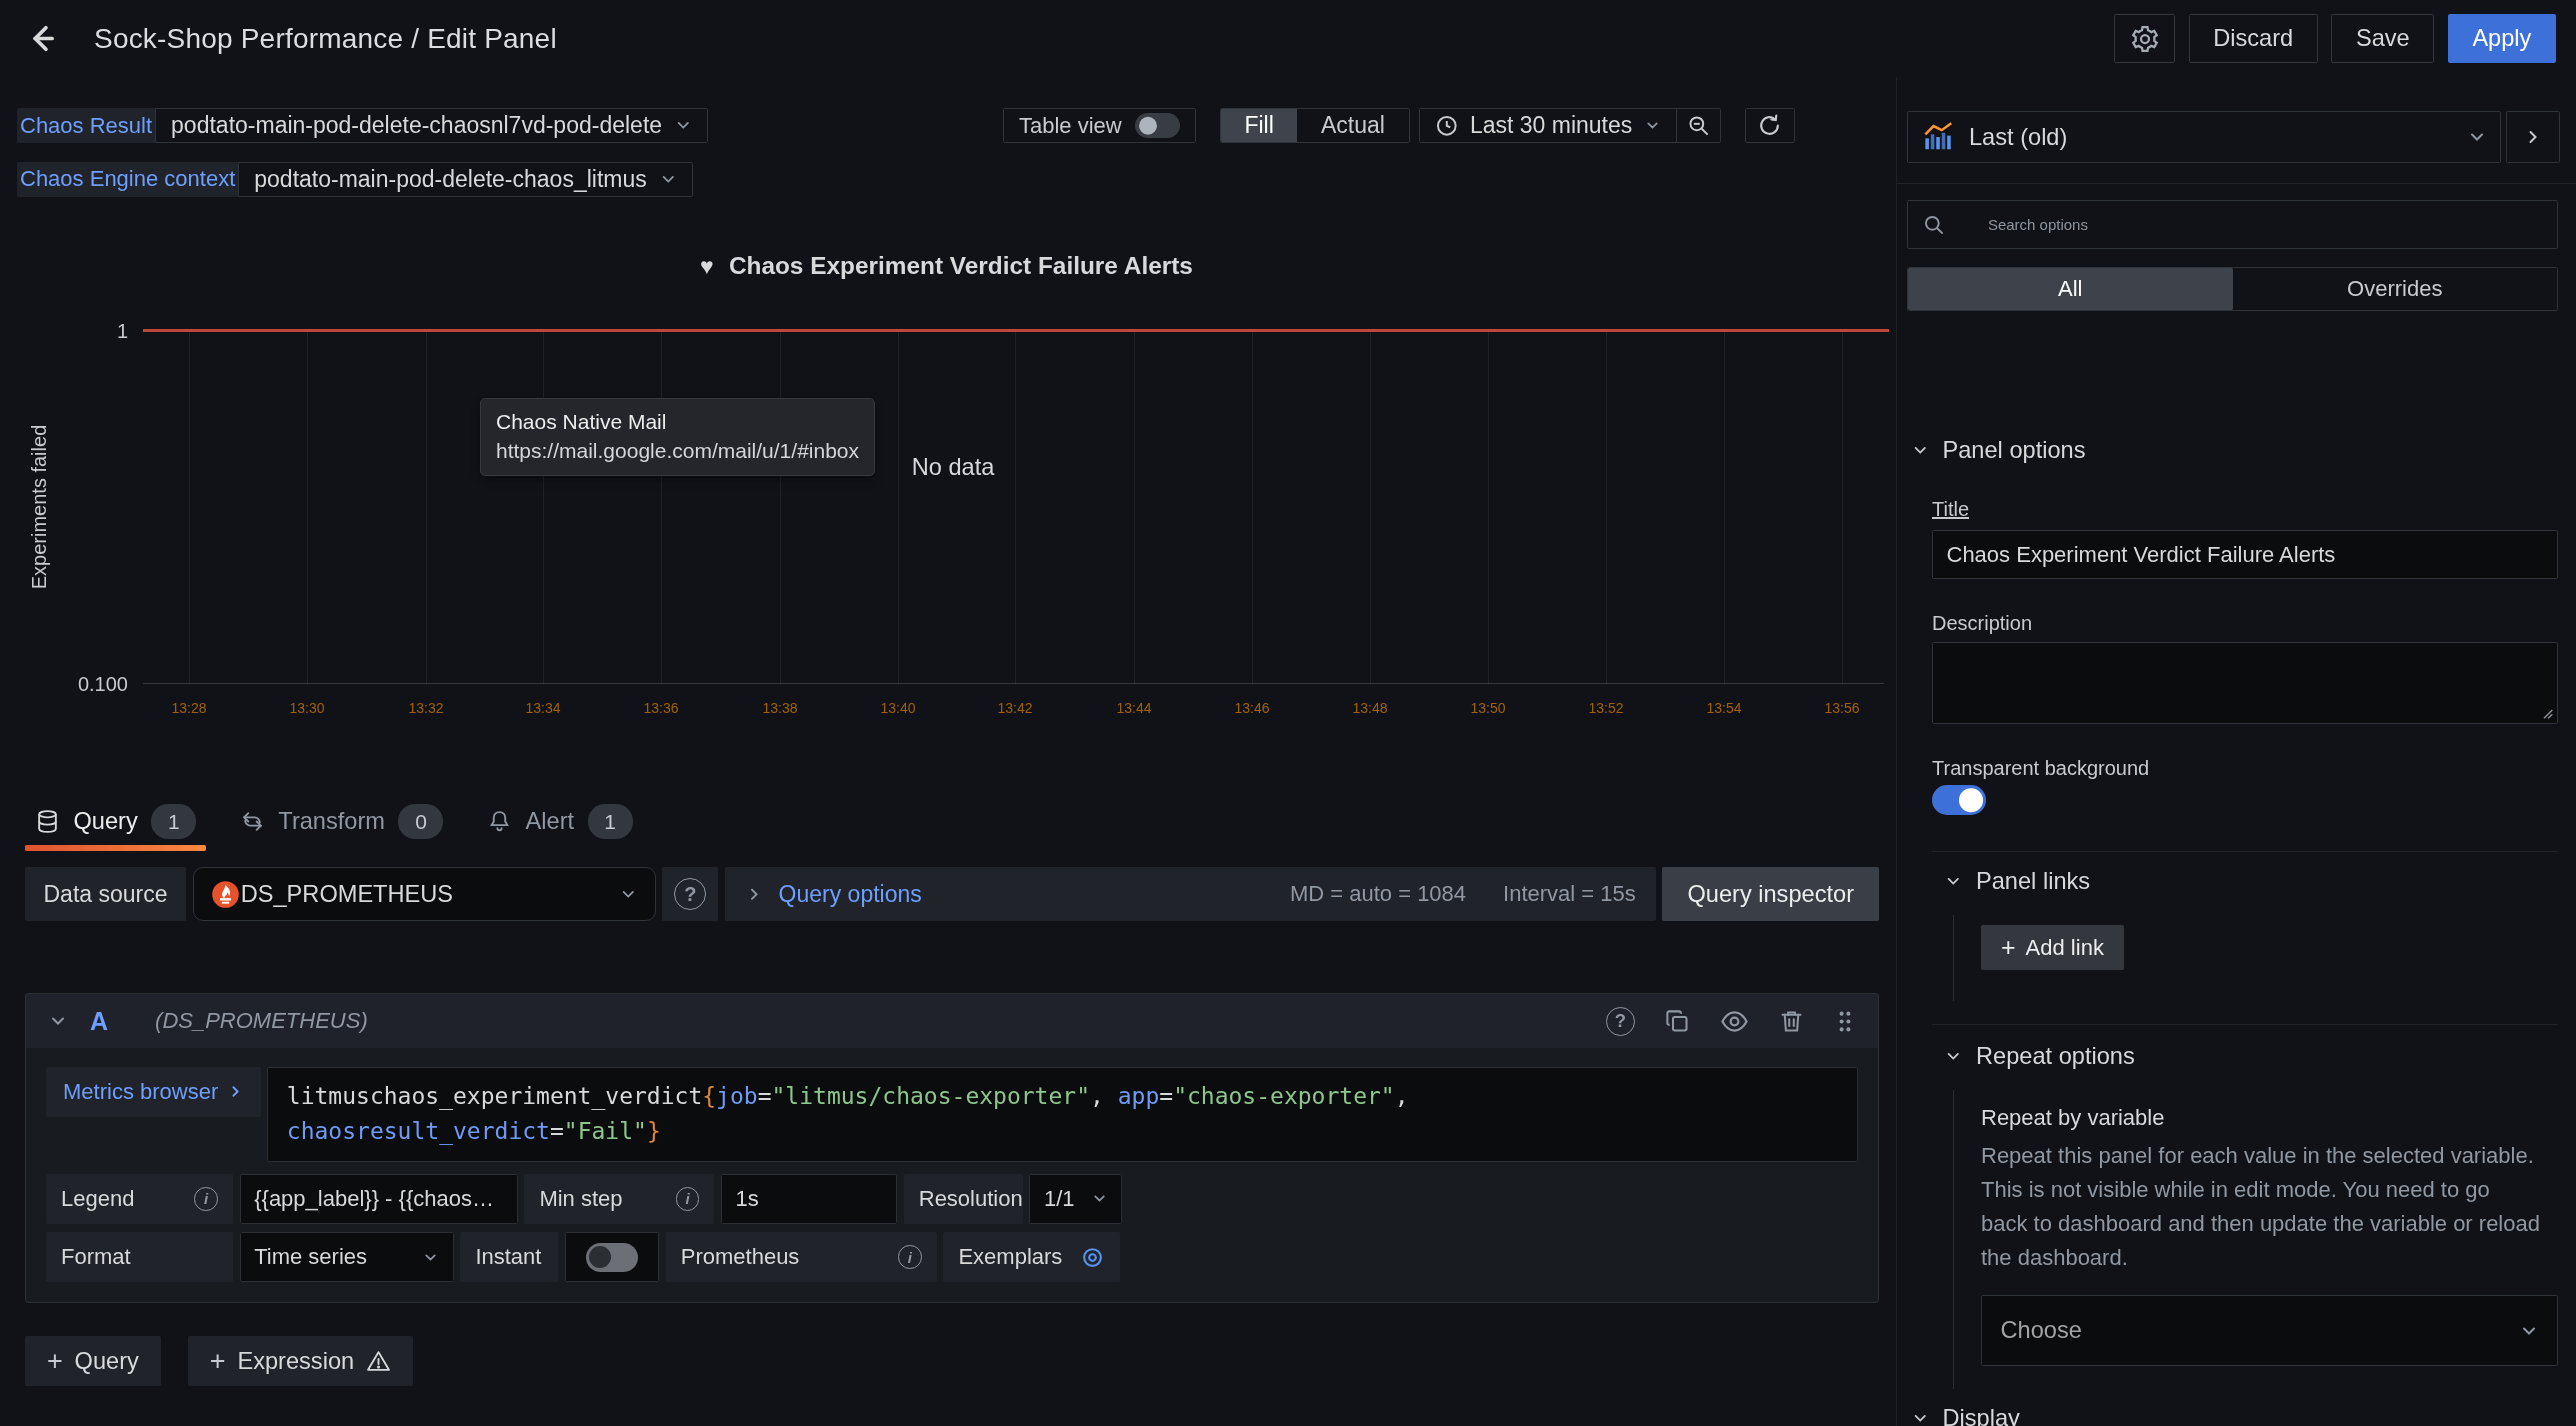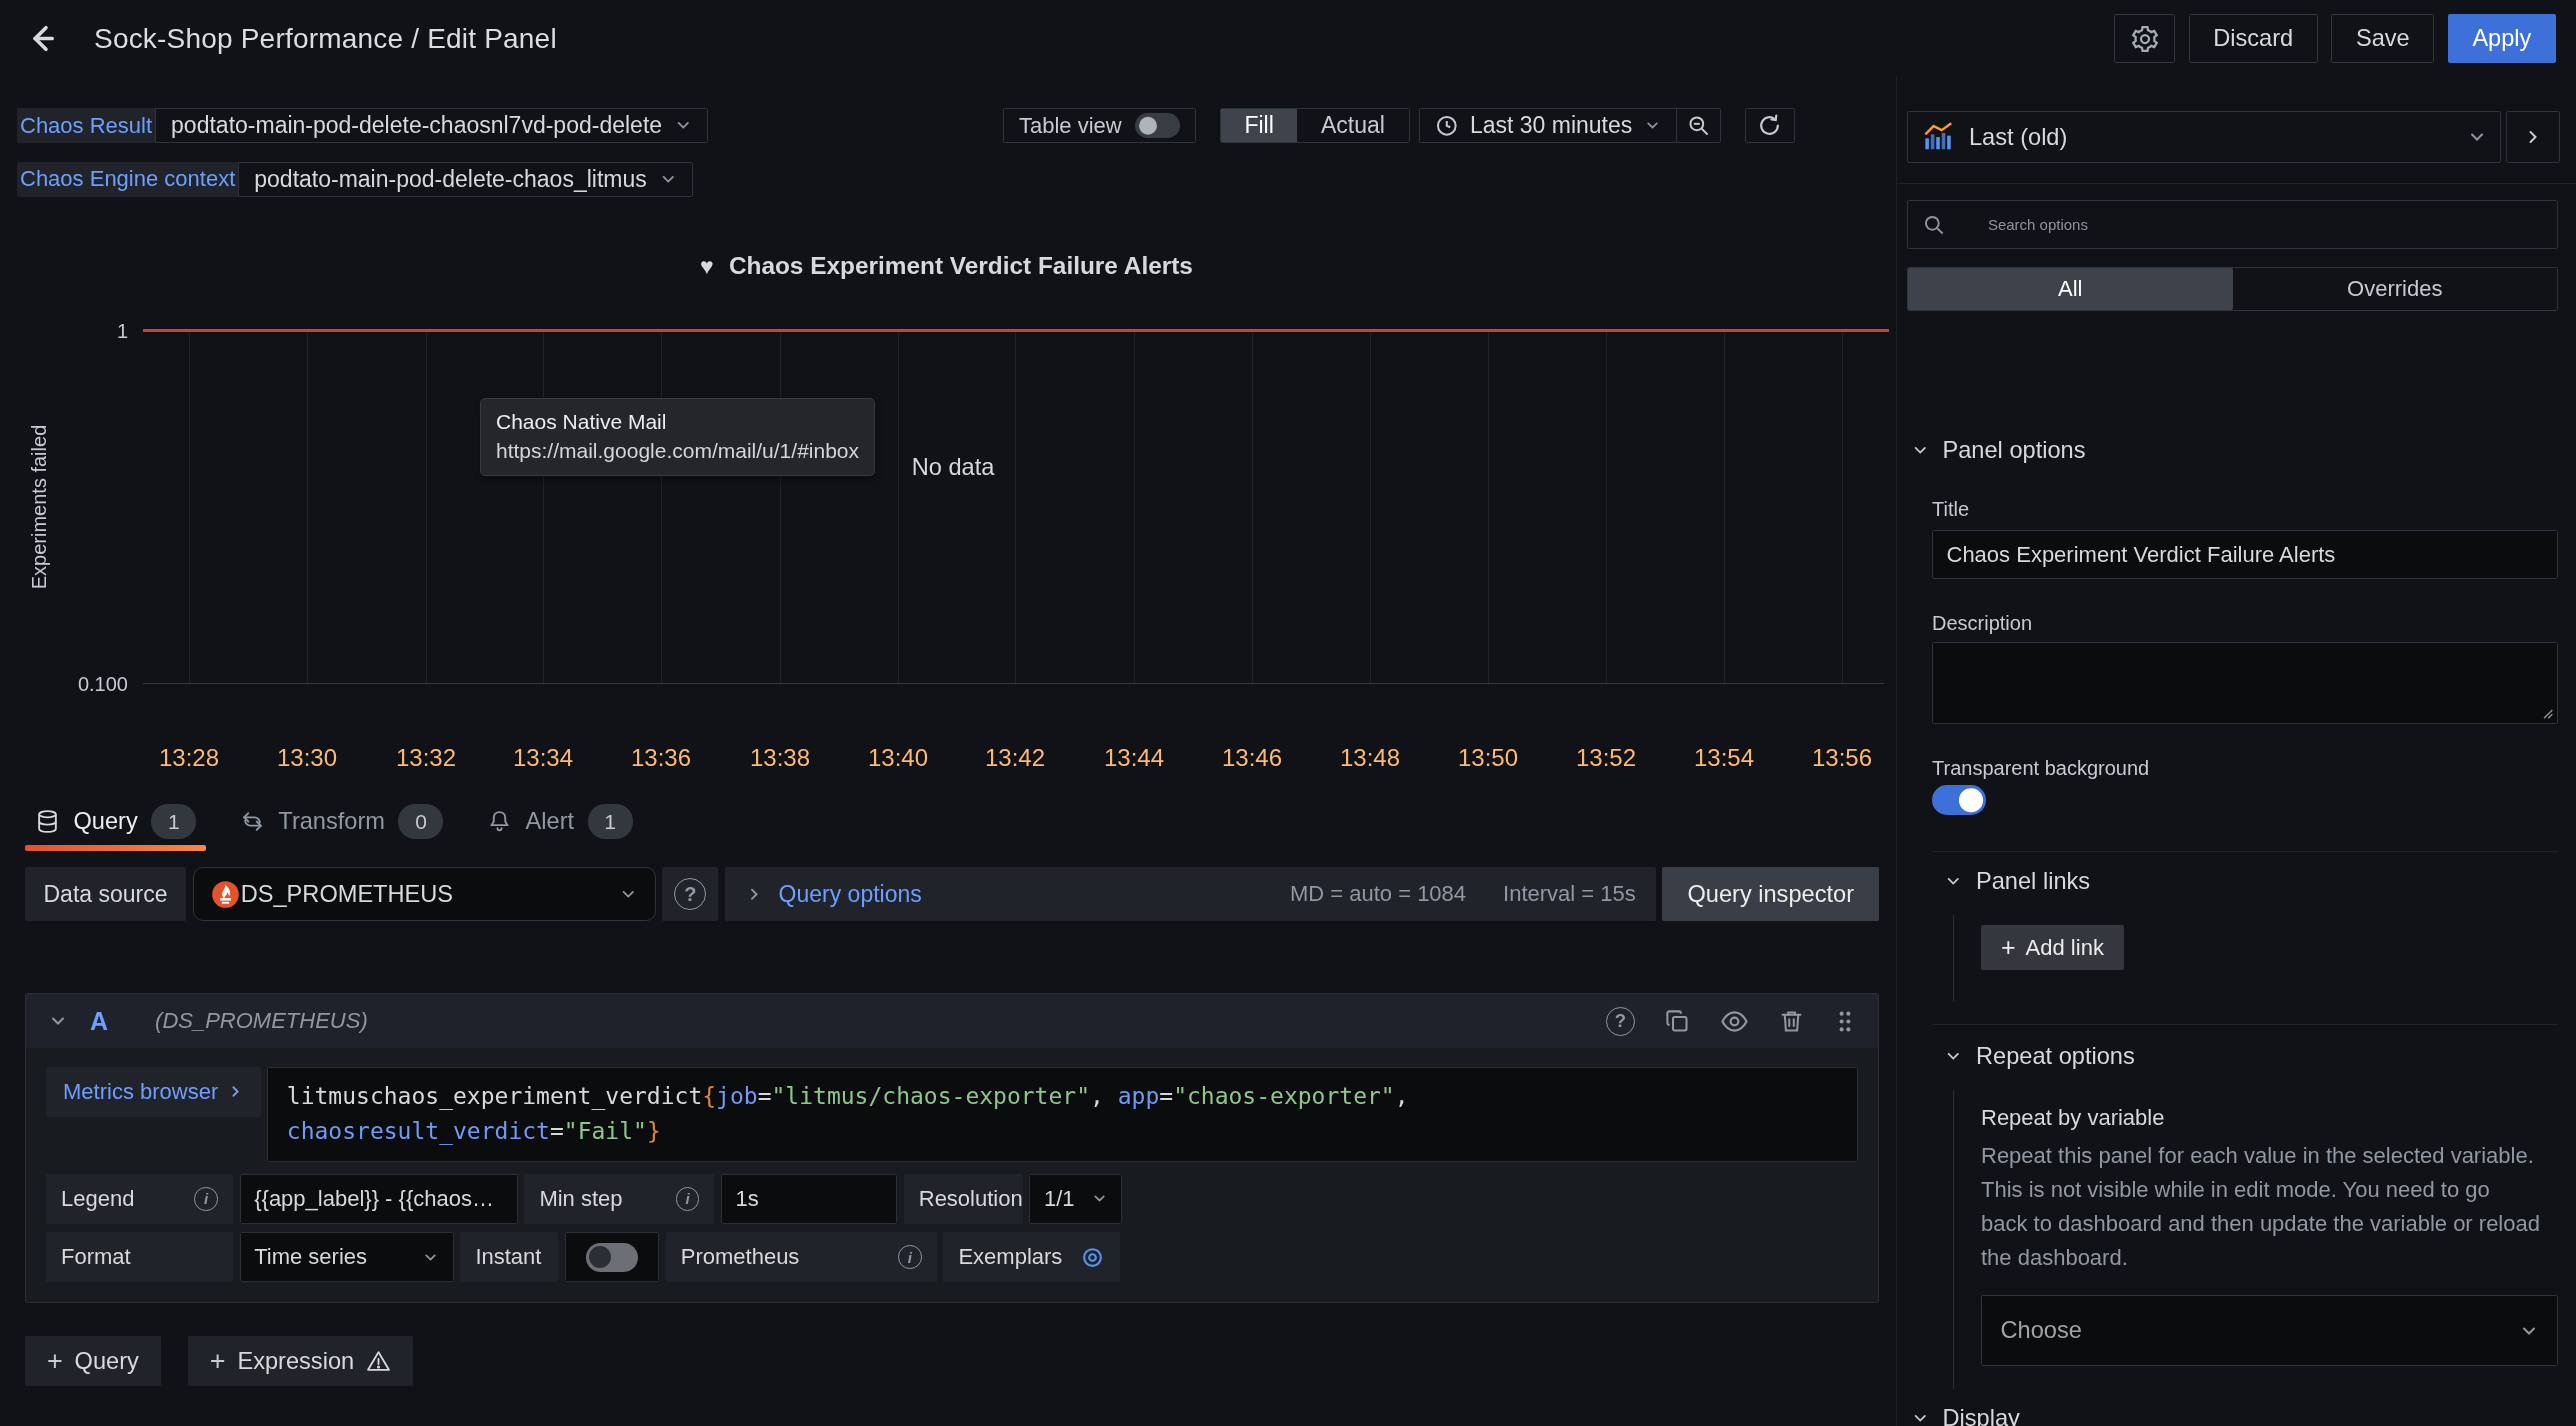--- a/index.html
+++ b/index.html
@@ -51,21 +51,21 @@
   .chart-title { position:absolute; top:252px; left:0; width:1893px; text-align:center;
                  font-size:24.4px; font-weight:600; color:#d8d9da; }
   .chart-title .heart { color:#d8d9da; font-size:23px; margin-right:8.4px; }
   .plot { position:absolute; left:143px; top:331px; width:1741px; height:353px; }
   .gline { position:absolute; top:0; bottom:0; width:0.8px; background:rgba(255,255,255,0.07); }
   .axis-bottom { position:absolute; left:0; right:0; bottom:0; height:0.8px; background:rgba(255,255,255,0.16); }
   .thline { position:absolute; left:0; right:-5px; top:-1.7px; height:2.5px; background:#c0453a; }
   .ytick { position:absolute; left:0; width:128px; text-align:right; font-size:20px; color:#c7cbd1; }
   .ylabel { position:absolute; left:39px; top:507px; transform:translate(-50%,-50%) rotate(-90deg);
             white-space:nowrap; font-size:20px; color:#c7cbd1; }
-  .xtick { position:absolute; top:700px; transform:translateX(-50%); font-size:24px; color:#fdba74;margin-top:44px; }
+  .xtick { position:absolute; top:700px; transform:translateX(-50%); font-size:14px; color:#a16207; }
   .nodata { position:absolute; left:953px; top:467px; transform:translate(-50%,-50%);
             font-size:23.6px; color:#d8d9da; }
   .tooltip { position:absolute; left:480px; top:390px; background:#24262b; border:0.8px solid #37393f;
              border-radius:5px; padding:8.4px 15px 10px; box-shadow:0 3.4px 8.4px rgba(0,0,0,.4);margin-top:8px; }
   .tooltip .t1 { font-size:21px; color:#eceded; line-height:29px; }
   .tooltip .t2 { font-size:21px; color:#d4d6d9; line-height:29px; }
 
   
   .tabsbar { position:absolute; top:792px; left:0; width:1893px; height:59px; display:flex; align-items:center; }
   .tab { position:relative; height:100%; display:flex; align-items:center; gap:13.5px; padding:0 10px; margin-left:23.6px; cursor:pointer; }
@@ -542,21 +542,21 @@
     <div class="radio-item">Overrides</div>
   </div>
 
   <div class="sect-header" style="left:13.5px; top:360px;">
     <svg width="18.5" height="18.5" viewBox="0 0 24 24" fill="none" stroke="#c7cbd1" stroke-width="2.4" stroke-linecap="round">
         <path d="M6 9 L12 15 L18 9"></path>
       </svg>
     <span class="sh-label">Panel options</span>
   </div>
 
-  <div class="field-label" style="left:35px; top:421px;">Title</div>
+  <div class="field-label" style="left:35px; top:421px;text-decoration:underline;">Title</div>
   <input class="text-input" style="left: 35px; top: 453px; width: 626px; height: 49px;" type="text" value="Chaos Experiment Verdict Failure Alerts">
 
   <div class="field-label" style="left:35px; top:535px;">Description</div>
   <div class="textarea" style="left:35px; top:565px; width:626px; height:82px;">
     <svg class="resize-grip" viewBox="0 0 18 18">
       <path d="M16 6 L6 16 M16 11 L11 16" stroke="#8e949e" stroke-width="1.6"></path>
     </svg>
   </div>
 
   <div class="field-label" style="left:35px; top:680px;">Transparent background</div>

